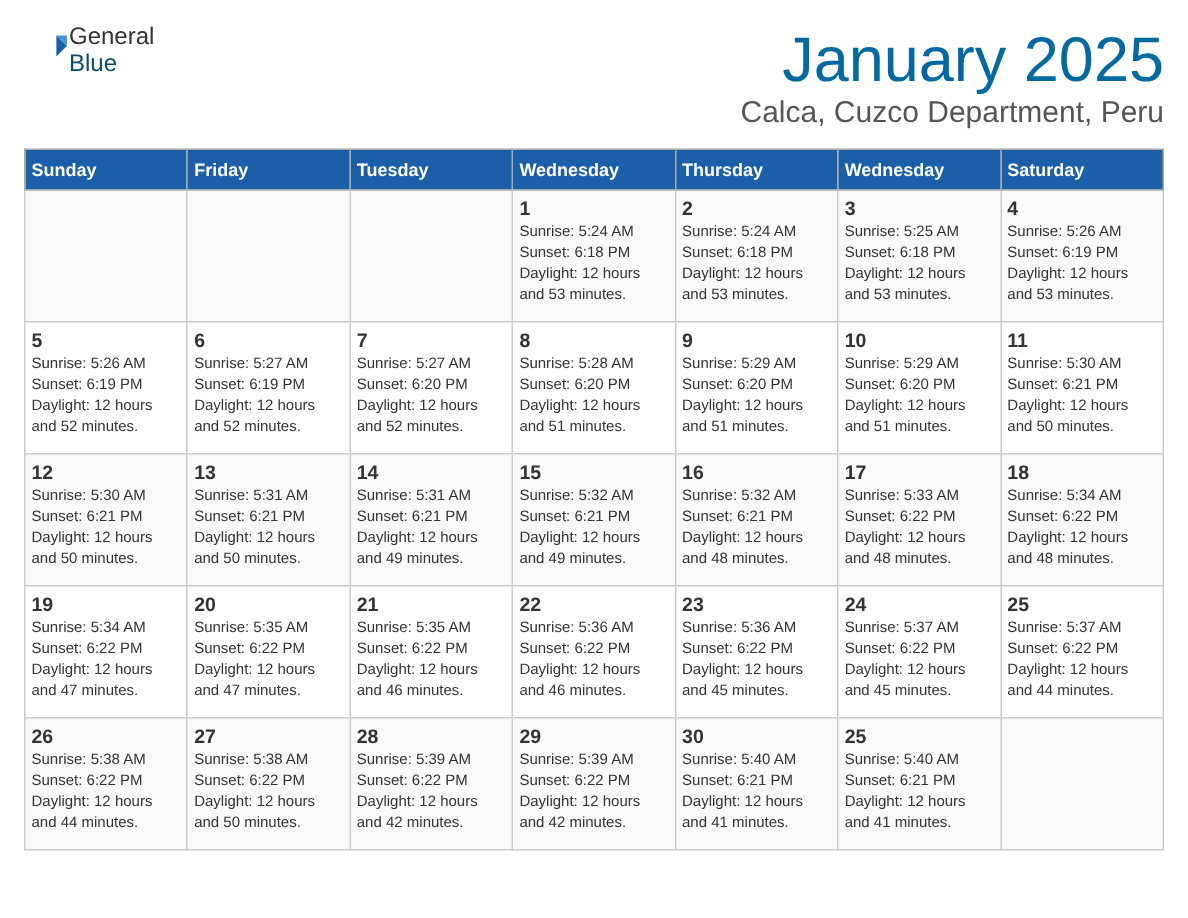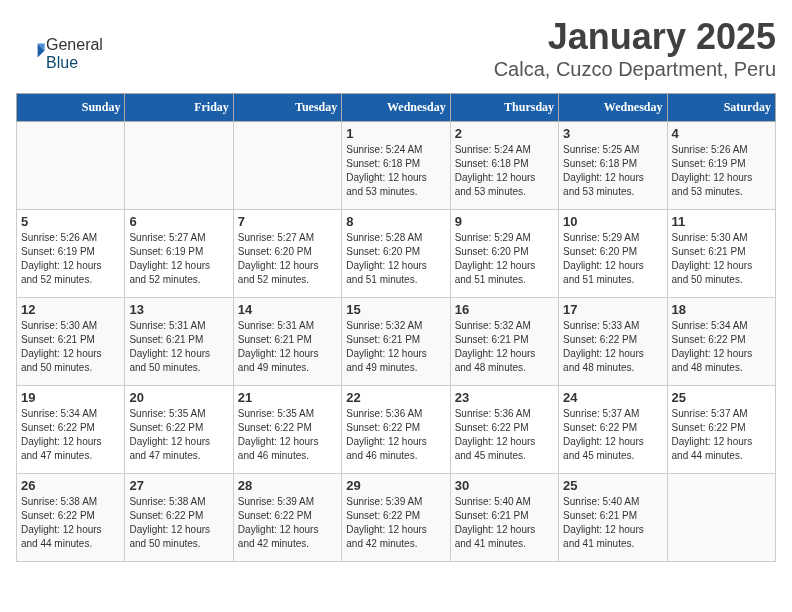--- a/index.html
+++ b/index.html
@@ -12,55 +12,53 @@
     }
     .header {
       display: flex;
       justify-content: space-between;
       align-items: flex-start;
       margin-bottom: 12px;
     }
     .logo {
       display: flex;
       align-items: center;
-      margin-top: 20px;
     }
     .logo-general { color: #333; }
     .logo-blue { color: #0c4a6e; }
     .logo-icon {
       width: 28px;
       height: 28px;
       margin-left: 2px;
     }
     .title-block {
       text-align: right;
     }
     .month-title {
-      font-size: 36px;
-      color: #404040;
-      font-weight: bold;
+      font-size: 42px;
+      color: #0369a1;
+      font-weight: normal;
     }
     .subtitle {
       font-size: 20px;
       color: #555;
     }
     table {
       width: 100%;
       border-collapse: collapse;
       table-layout: fixed;
     }
     thead tr th {
       background-color: #1a5fa8;
       color: #fff;
       font-size: 12px;
       font-weight: bold;
       padding: 6px 4px;
-      text-align: right;
+      text-align: left;
       border: 1px solid #aaa;
-      font-family: Liberation Serif, serif;
     }
     tbody tr td {
       vertical-align: top;
       border: 1px solid #ccc;
       padding: 4px;
       font-size: 10.5px;
       color: #333;
       min-height: 80px;
       height: 88px;
     }

